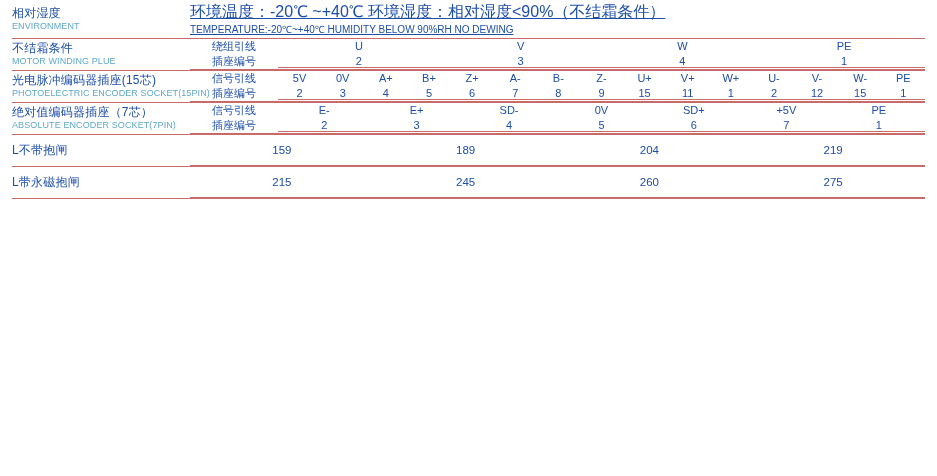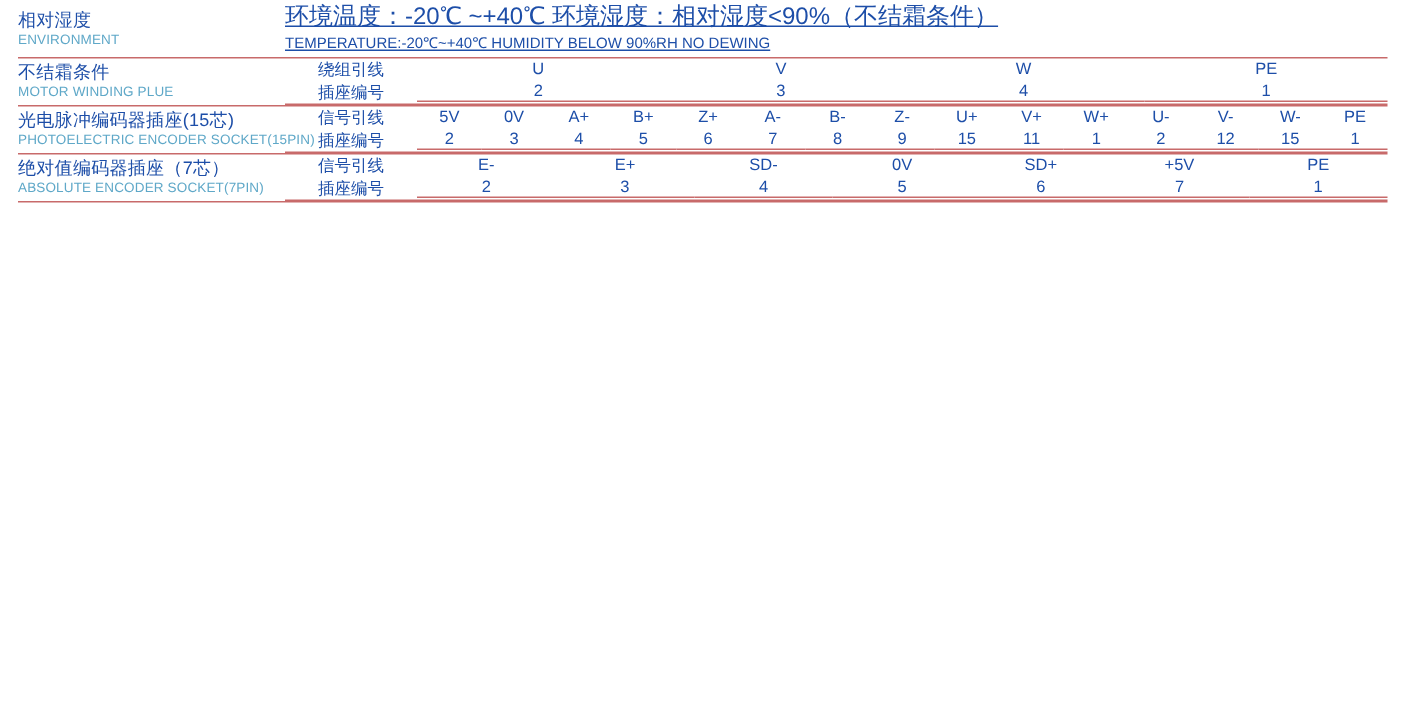--- a/index.html
+++ b/index.html
@@ -290,18 +290,52 @@
               </tbody>
                     </table>
             </td>
           </tr>
         </tbody>
             </table>
       </td>
     </tr>
 
 
-
+    <tr class="row-4">
+      <td class="label-cell">
+        <span class="cn">L不带抱闸</span>
+      </td>
+      <td class="group-cell">
+        <table class="pin-table">
+          <tbody>
+                <tr>
+            <td class="c">159</td>
+            <td class="c">189</td>
+            <td class="c">204</td>
+            <td class="c">219</td>
+          </tr>
+        </tbody>
+            </table>
+      </td>
+    </tr>
+
+    <tr class="row-4">
+      <td class="label-cell">
+        <span class="cn">L带永磁抱闸</span>
+      </td>
+      <td class="group-cell">
+        <table class="pin-table">
+          <tbody>
+                <tr>
+            <td class="c">215</td>
+            <td class="c">245</td>
+            <td class="c">260</td>
+            <td class="c">275</td>
+          </tr>
+        </tbody>
+            </table>
+      </td>
+    </tr>
 
 
   </tbody>
     </table>
 </div>
 
 </body></html>

